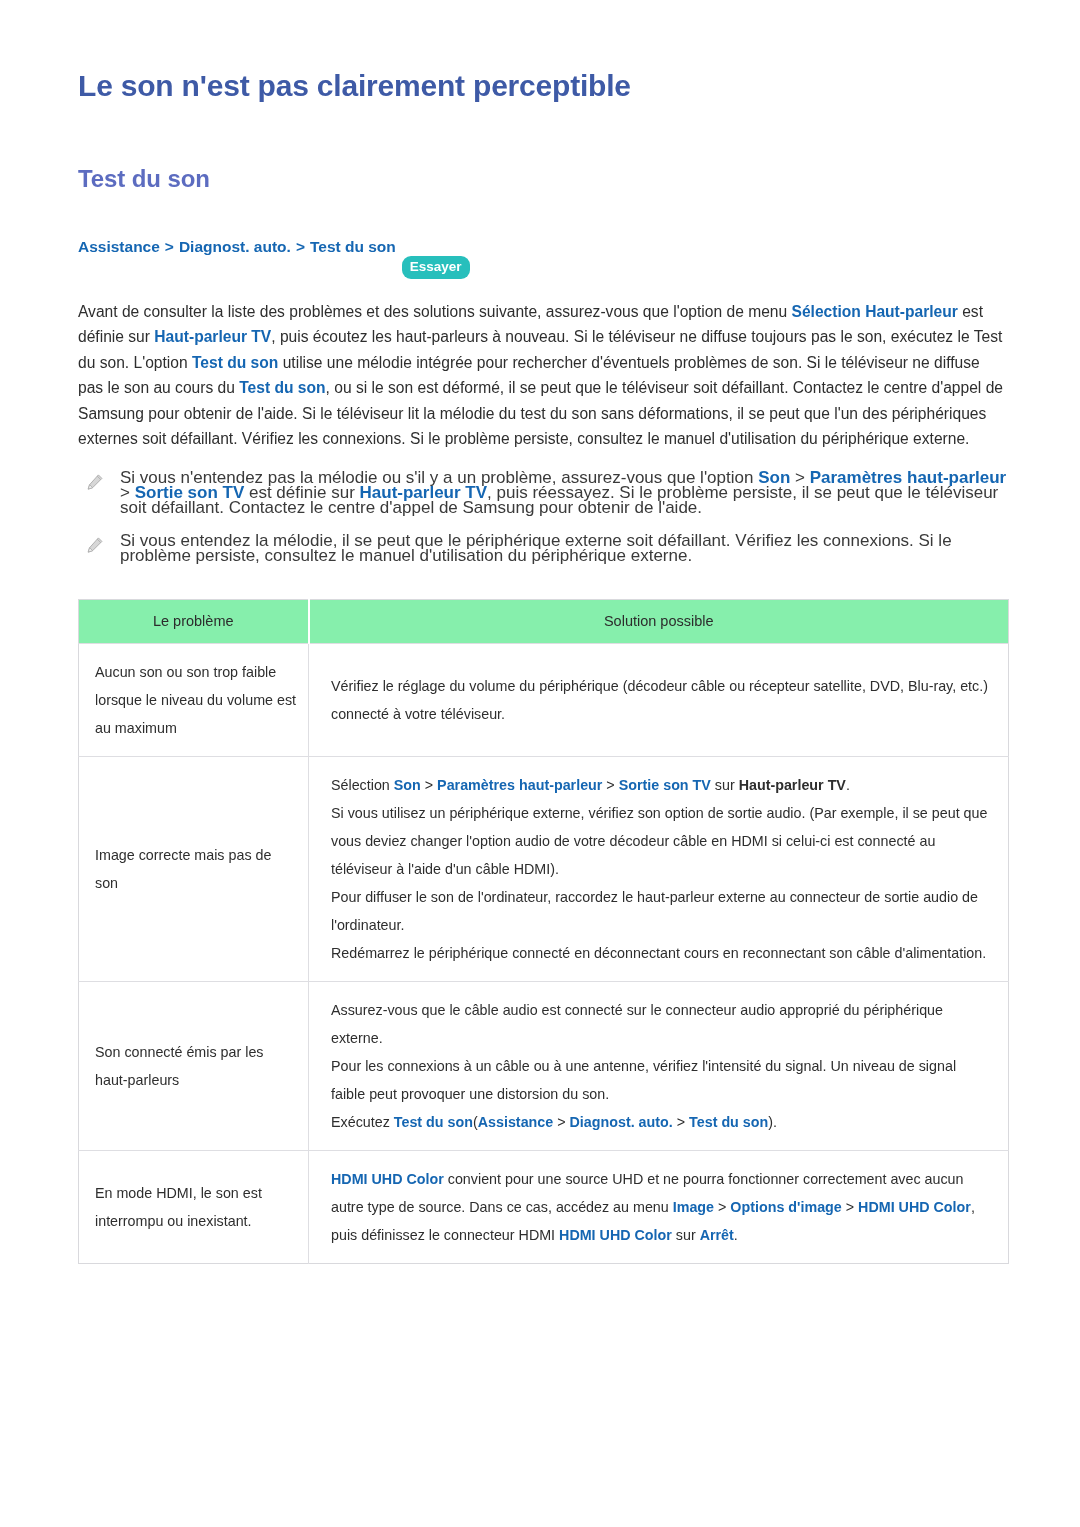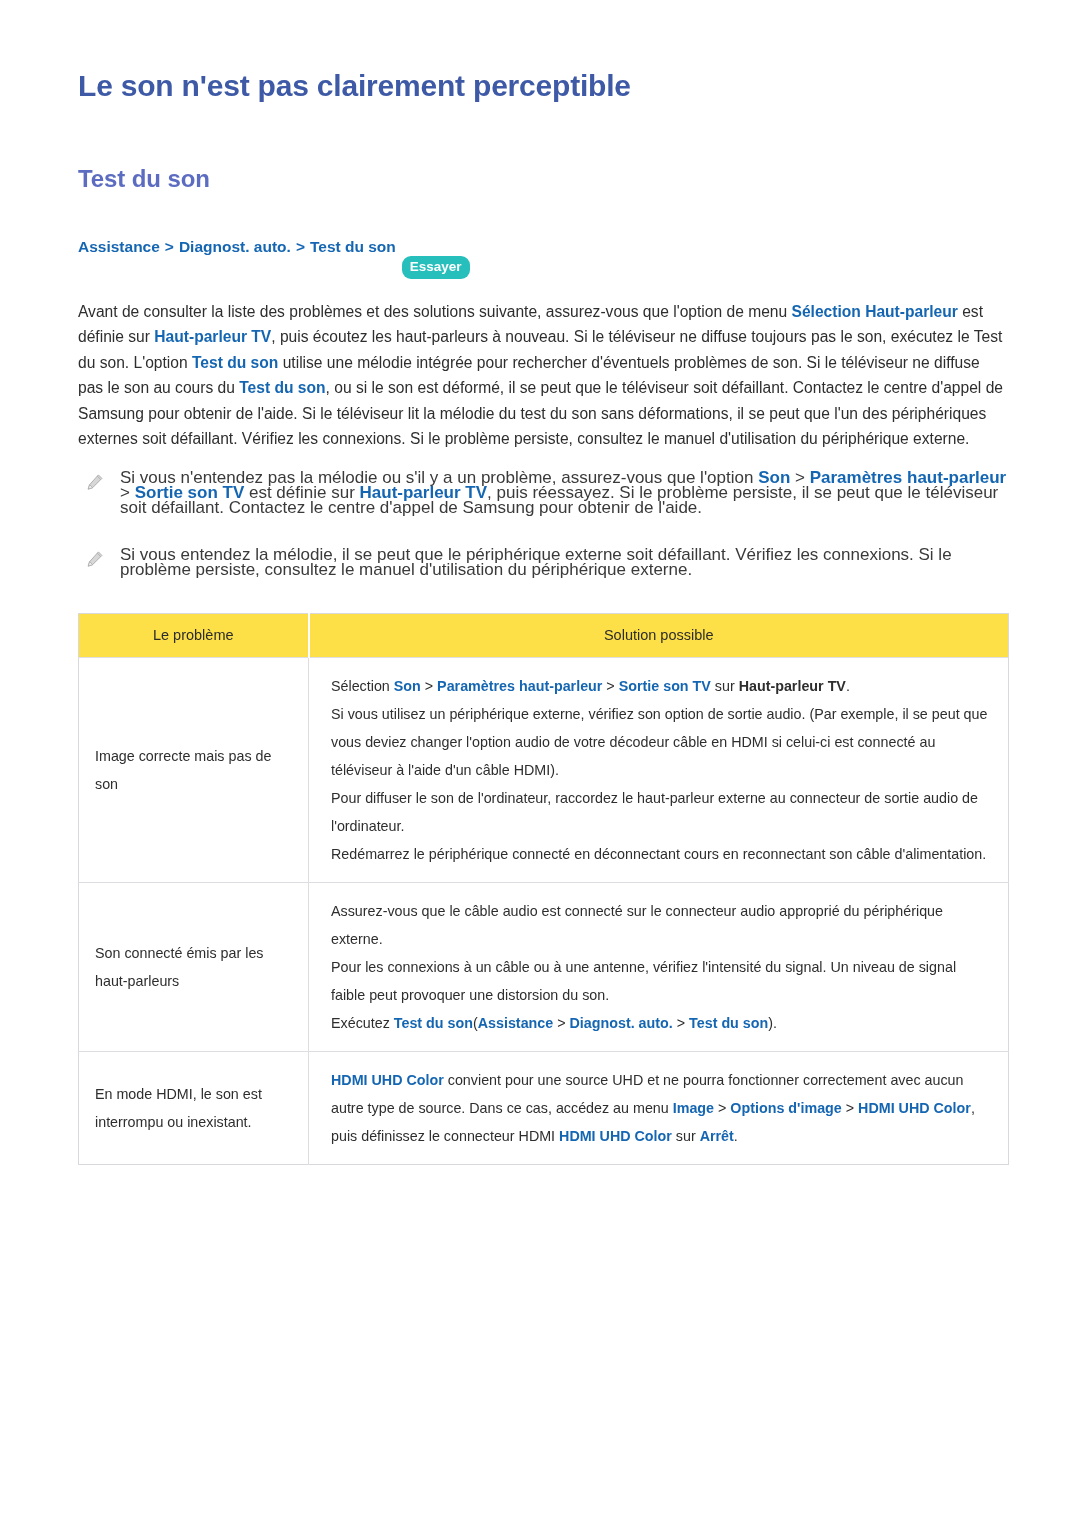--- a/index.html
+++ b/index.html
@@ -98,21 +98,21 @@
   b.kw-dark {
     color: #2e2e2e;
     font-weight: bold;
   }
 
   
   .notes { margin-top: 18px; }
   .note {
     display: flex;
     align-items: flex-start;
-    margin-top: 32px;
+    margin-top: 18px;
     padding-left: 8px;
   }
   .note:first-child { margin-top: 0; }
   .note .note-icon {
     flex: 0 0 auto;
     width: 18px;
     height: 18px;
     margin-top: 3px;
     margin-right: 16px;
   }
@@ -128,21 +128,21 @@
   table.issues {
     margin-top: 36px;
     width: 930px;
     border-collapse: collapse;
     table-layout: fixed;
     border: 1px solid #d9d9dd;
   }
   table.issues col.c1 { width: 230px; }
   table.issues col.c2 { width: 700px; }
   table.issues thead th {
-    background: #fde047;
+    background: #86efac;
     color: #2c2c2c;
     font-size: 14.5px;
     font-weight: normal;
     line-height: 20px;
     padding: 11px 8px 12px 8px;
     text-align: center;
     border: none;
   }
   table.issues thead th.h1c {
     border-right: 2px solid #ffffff;
@@ -227,20 +227,26 @@
           <col class="c2">
         </colgroup>
       <thead>
         <tr>
           <th class="h1c">Le problème</th>
           <th>Solution possible</th>
         </tr>
       </thead>
       <tbody>
 
+        <tr>
+          <td class="problem">Aucun son ou son trop faible lorsque le niveau du volume est au maximum</td>
+          <td class="solution">
+            <span class="line">Vérifiez le réglage du volume du périphérique (décodeur câble ou récepteur satellite, DVD, Blu-ray, etc.) connecté à votre téléviseur.</span>
+          </td>
+        </tr>
 
         <tr>
           <td class="problem">Image correcte mais pas de son</td>
           <td class="solution">
             <span class="line"><span>Sélection </span><b class="kw">Son</b><span> &gt; </span><b class="kw">Paramètres haut-parleur</b><span> &gt; </span><b class="kw">Sortie son TV</b><span> sur </span><b class="kw-dark">Haut-parleur TV</b><span>.</span></span>
             <span class="line">Si vous utilisez un périphérique externe, vérifiez son option de sortie audio. (Par exemple, il se peut que vous deviez changer l'option audio de votre décodeur câble en HDMI si celui-ci est connecté au téléviseur à l'aide d'un câble HDMI).</span>
             <span class="line">Pour diffuser le son de l'ordinateur, raccordez le haut-parleur externe au connecteur de sortie audio de l'ordinateur.</span>
             <span class="line">Redémarrez le périphérique connecté en déconnectant cours en reconnectant son câble d'alimentation.</span>
           </td>
         </tr>

